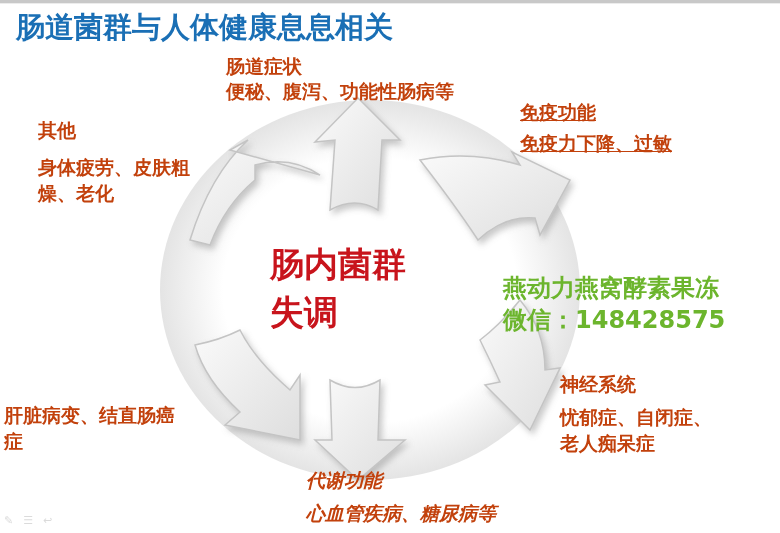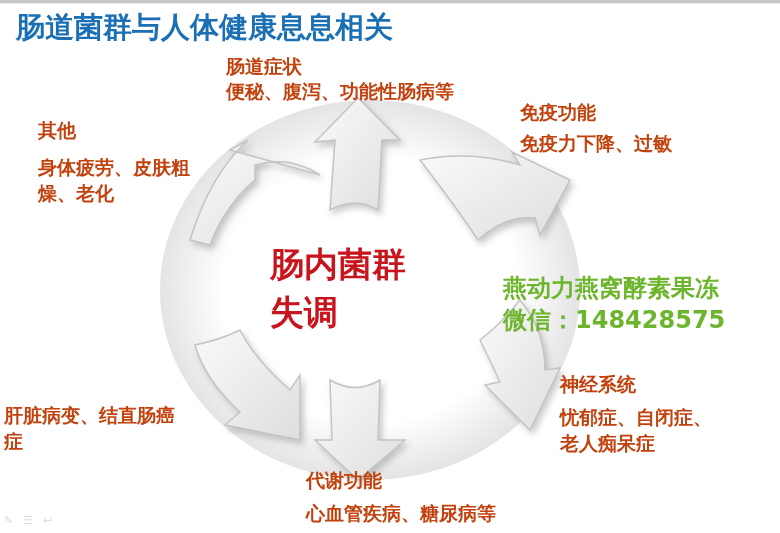--- a/index.html
+++ b/index.html
@@ -70,32 +70,32 @@
 <div class="center">
   <div>肠内菌群</div>
   <div>失调</div>
 </div>
 
 <div class="label" style="left:226px; top:54px; width:300px;">
   <div class="head">肠道症状</div>
   <div class="body">便秘、腹泻、功能性肠病等</div>
 </div>
 
-<div class="label" style="left:520px; top:100px; width:200px;">
+<div class="label" style="left:520px; top:100px; width:200px;text-decoration:underline;">
   <div class="head" style="margin-bottom:6px">免疫功能</div>
   <div class="body">免疫力下降、过敏</div>
 </div>
 
 <div class="label" style="left:560px; top:372px; width:200px;">
   <div class="head" style="margin-bottom:8px">神经系统</div>
   <div class="body">忧郁症、自闭症、</div>
   <div class="body">老人痴呆症</div>
 </div>
 
-<div class="label" style="left:306px; top:468px; width:190px;">
+<div class="label" style="left:306px; top:468px; width:190px;font-style:italic;">
   <div class="head" style="margin-bottom:8px">代谢功能</div>
   <div class="body">心血管疾病、糖尿病等</div>
 </div>
 
 <div class="label" style="left:4px; top:402px; width:210px;">
   <div class="body">肝脏病变、结直肠癌</div>
   <div class="body">症</div>
 </div>
 
 <div class="label" style="left:38px; top:118px; width:190px;">

